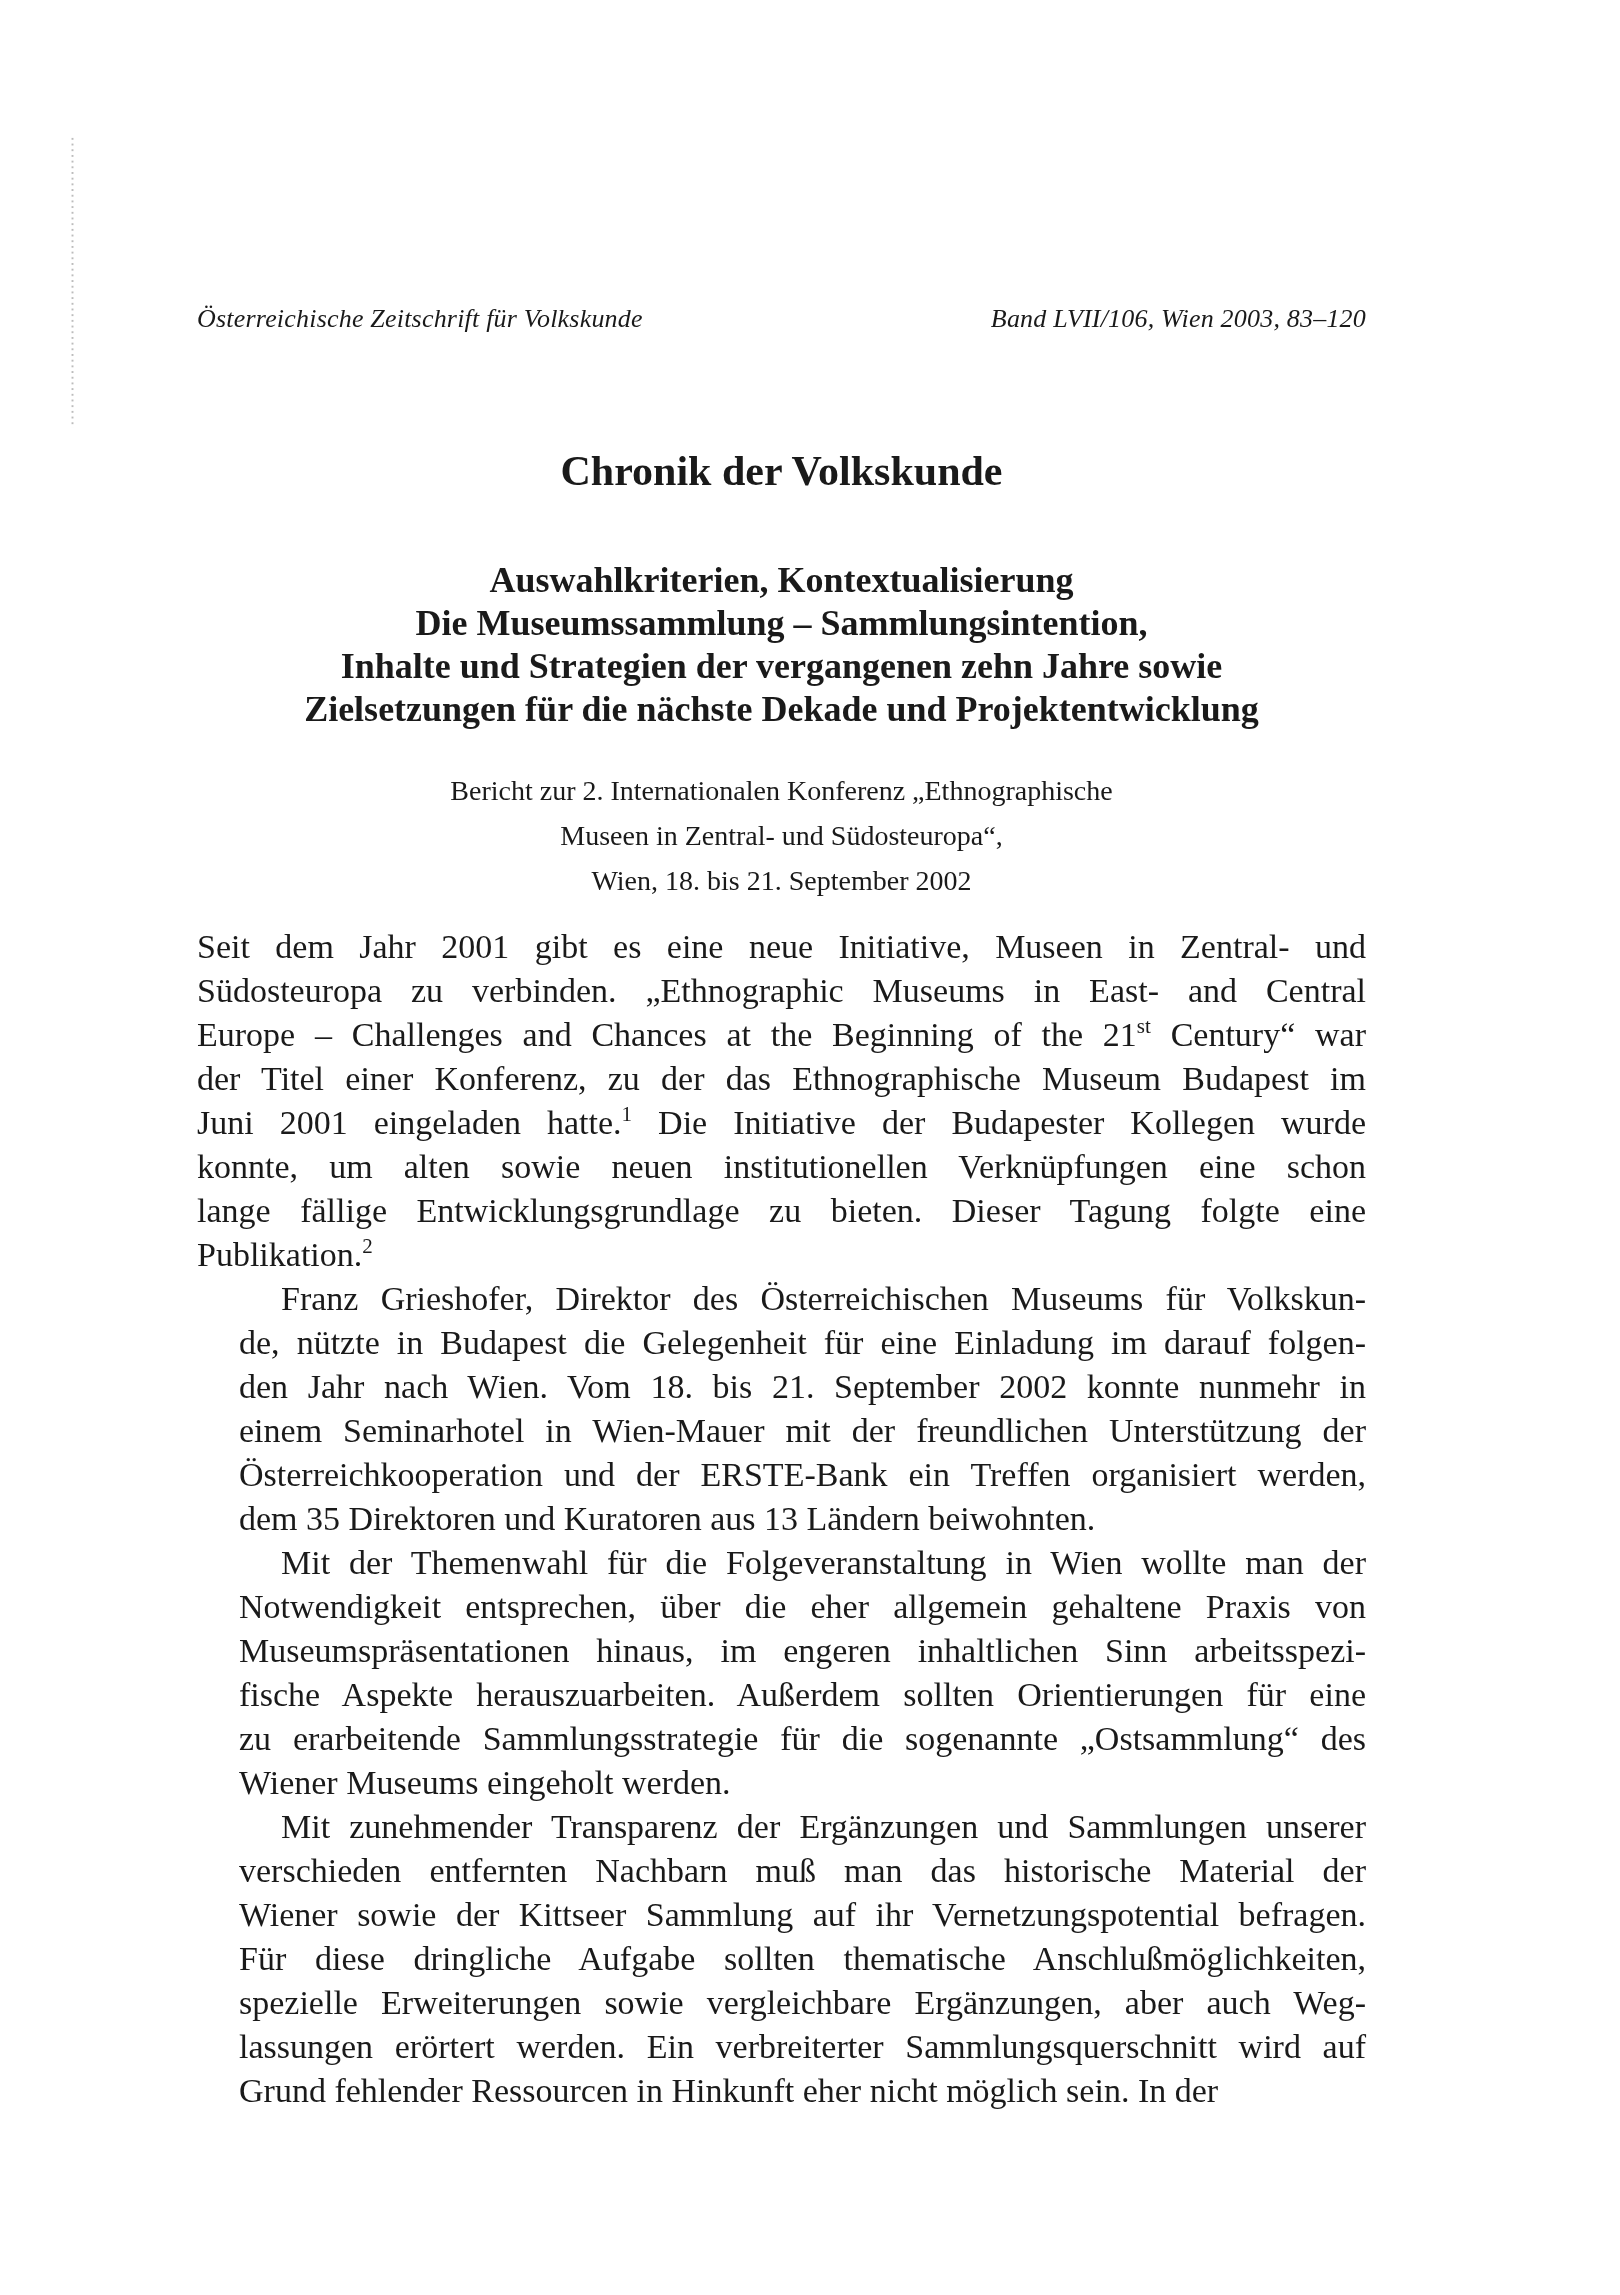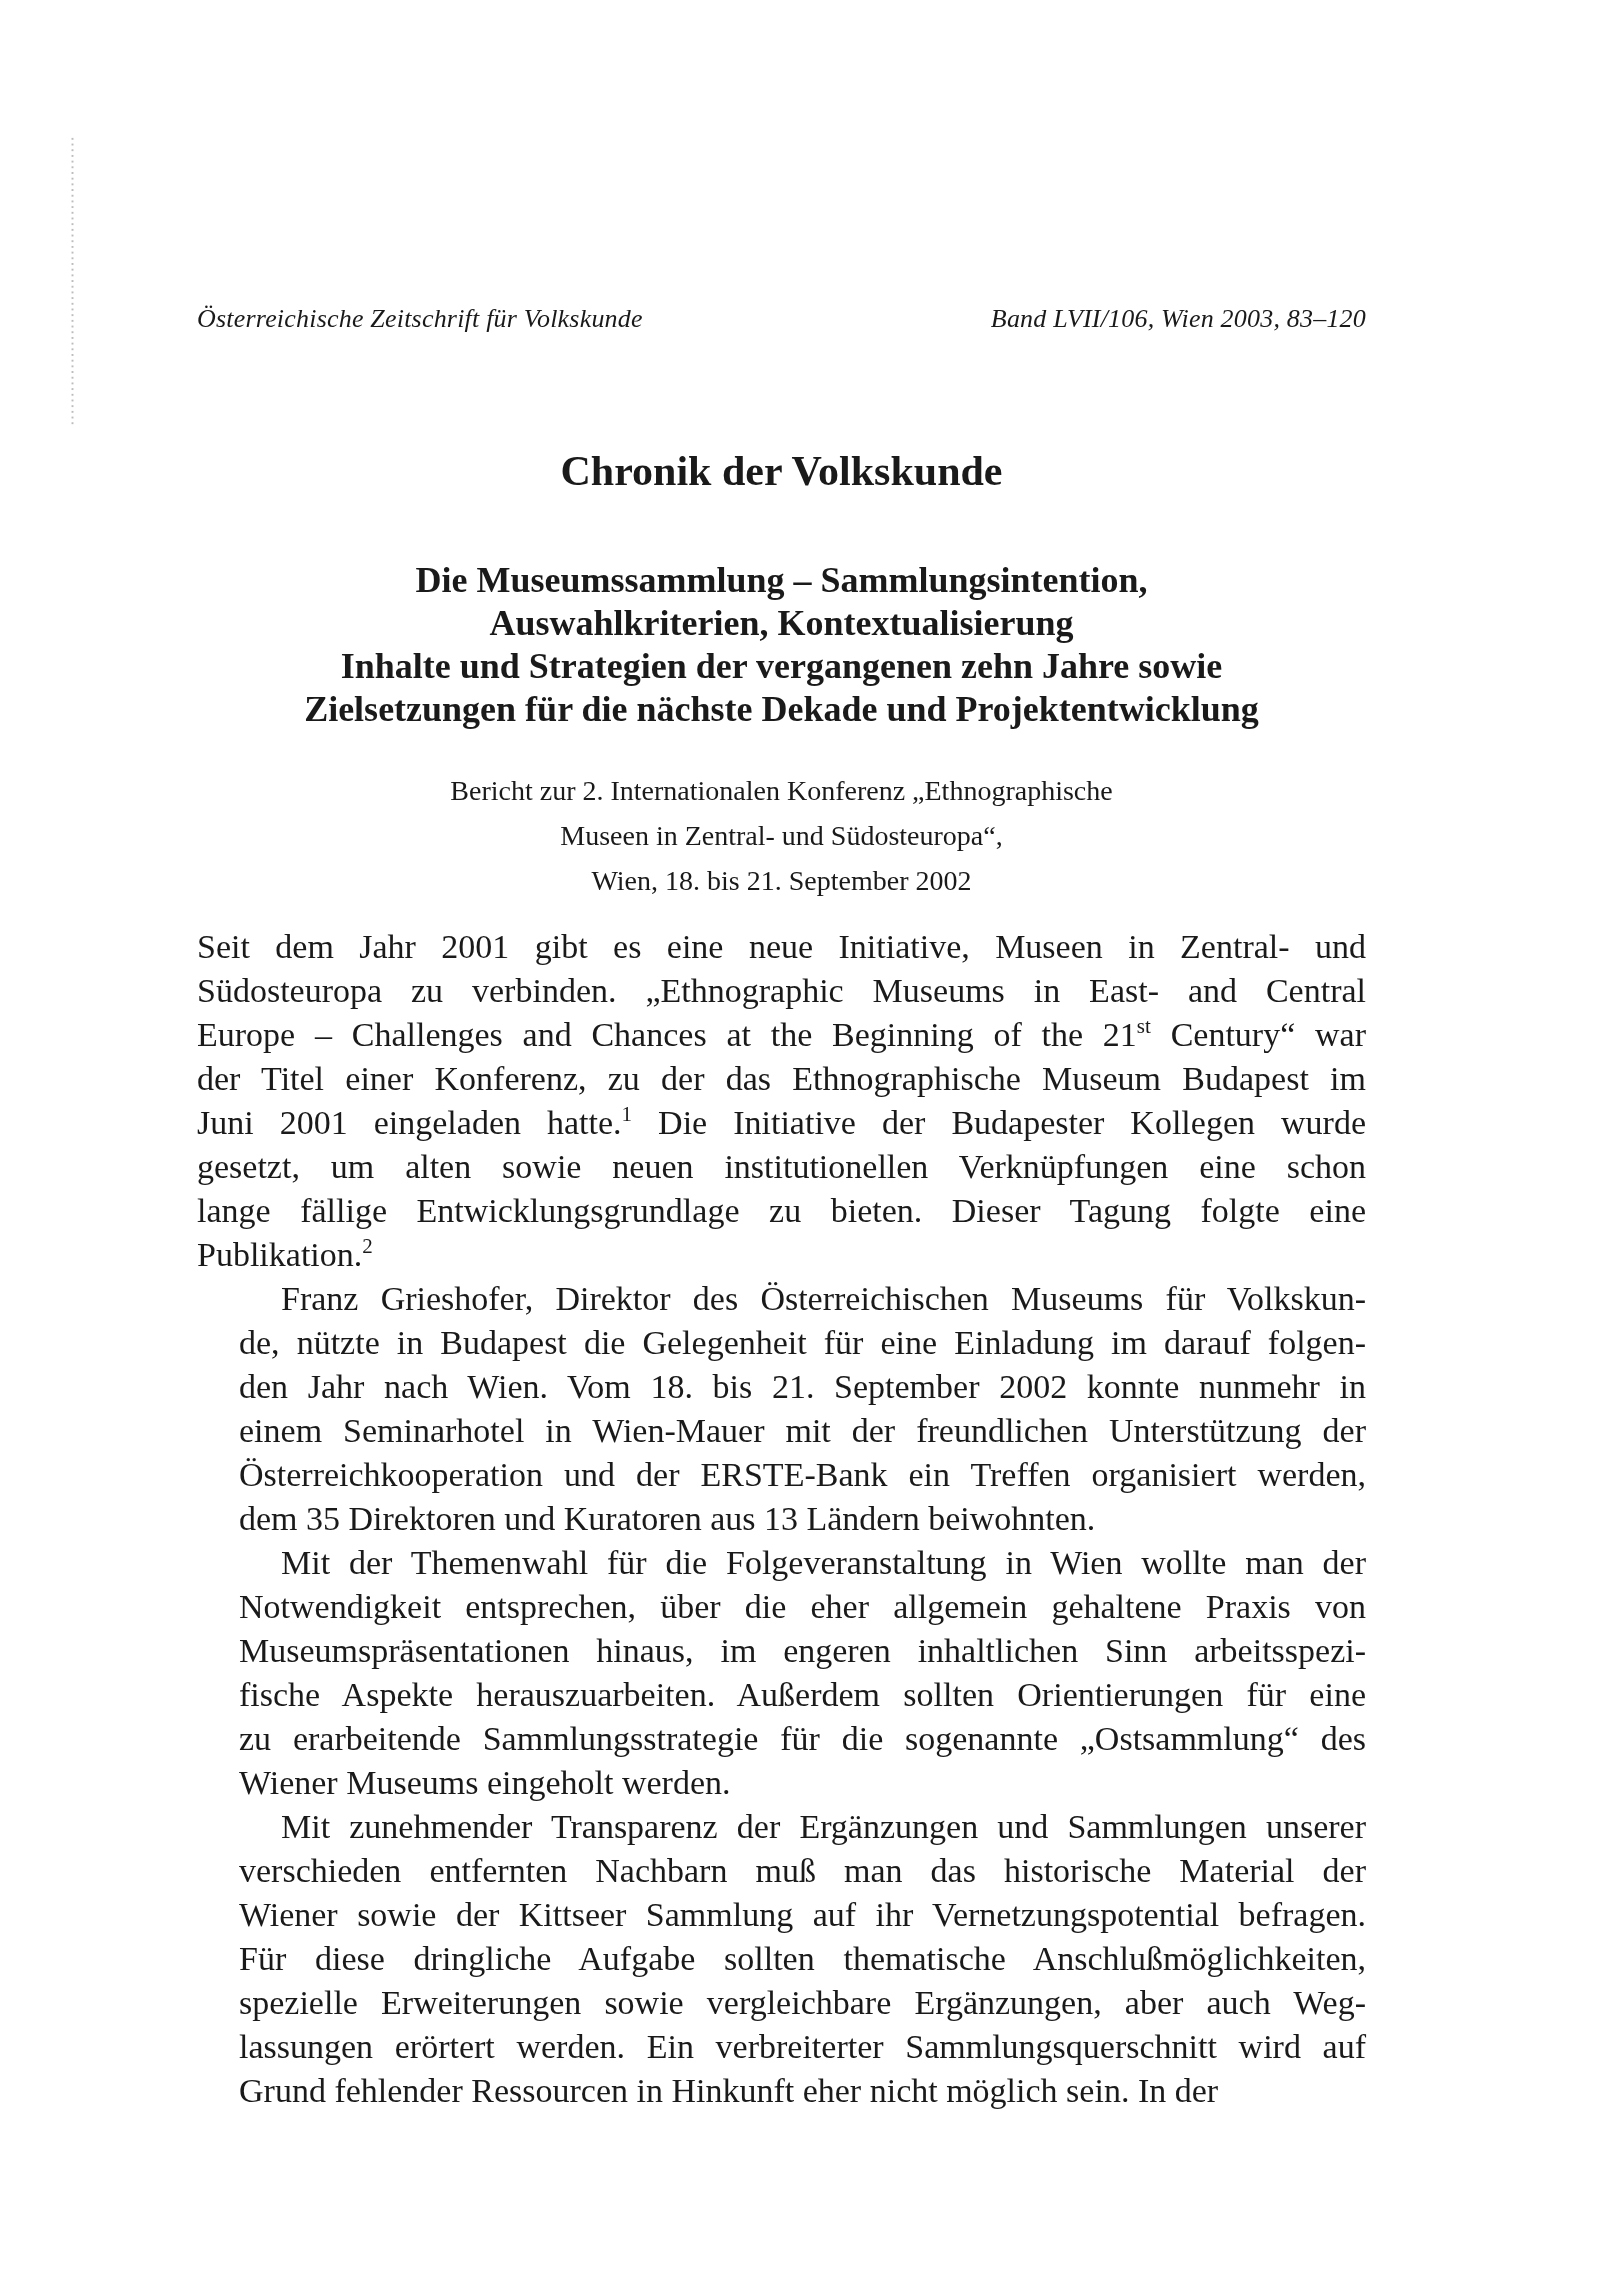--- a/index.html
+++ b/index.html
@@ -111,40 +111,40 @@
 <div class="scan-marks"></div>
 
 <header class="running-head">
   <span>Österreichische Zeitschrift für Volkskunde</span>
   <span>Band LVII/106, Wien 2003, 83–120</span>
 </header>
 
 <h1 class="page-title">Chronik der Volkskunde</h1>
 
 <h2 class="subtitle">
+  <span>Auswahlkriterien, Kontextualisierung</span>
   <span>Die Museumssammlung – Sammlungsintention,</span>
-  <span>Auswahlkriterien, Kontextualisierung</span>
   <span>Inhalte und Strategien der vergangenen zehn Jahre sowie</span>
   <span>Zielsetzungen für die nächste Dekade und Projektentwicklung</span>
 </h2>
 
 <div class="report-line">
   <span>Bericht zur 2. Internationalen Konferenz „Ethnographische</span>
   <span>Museen in Zentral- und Südosteuropa“,</span>
   <span>Wien, 18. bis 21. September 2002</span>
 </div>
 
 <main class="body-text" id="body-text">
     <p>
       <span class="line">Seit dem Jahr 2001 gibt es eine neue Initiative, Museen in Zentral- und</span>
       <span class="line">Südosteuropa zu verbinden. „Ethnographic Museums in East- and Central</span>
       <span class="line">Europe – Challenges and Chances at the Beginning of the 21<sup>st</sup> Century“ war</span>
       <span class="line">der Titel einer Konferenz, zu der das Ethnographische Museum Budapest im</span>
       <span class="line">Juni 2001 eingeladen hatte.<sup>1</sup> Die Initiative der Budapester Kollegen wurde</span>
-      <span class="line">gesetzt, um alten sowie neuen institutionellen Verknüpfungen eine schon</span>
+      <span class="line">konnte, um alten sowie neuen institutionellen Verknüpfungen eine schon</span>
       <span class="line">lange fällige Entwicklungsgrundlage zu bieten. Dieser Tagung folgte eine</span>
       <span class="line last">Publikation.<sup>2</sup></span>
     </p>
     <p>
       <span class="line indent">Franz Grieshofer, Direktor des Österreichischen Museums für Volkskun-</span>
       <span class="line">de, nützte in Budapest die Gelegenheit für eine Einladung im darauf folgen-</span>
       <span class="line">den Jahr nach Wien. Vom 18. bis 21. September 2002 konnte nunmehr in</span>
       <span class="line">einem Seminarhotel in Wien-Mauer mit der freundlichen Unterstützung der</span>
       <span class="line">Österreichkooperation und der ERSTE-Bank ein Treffen organisiert werden,</span>
       <span class="line last">dem 35 Direktoren und Kuratoren aus 13 Ländern beiwohnten.</span>

